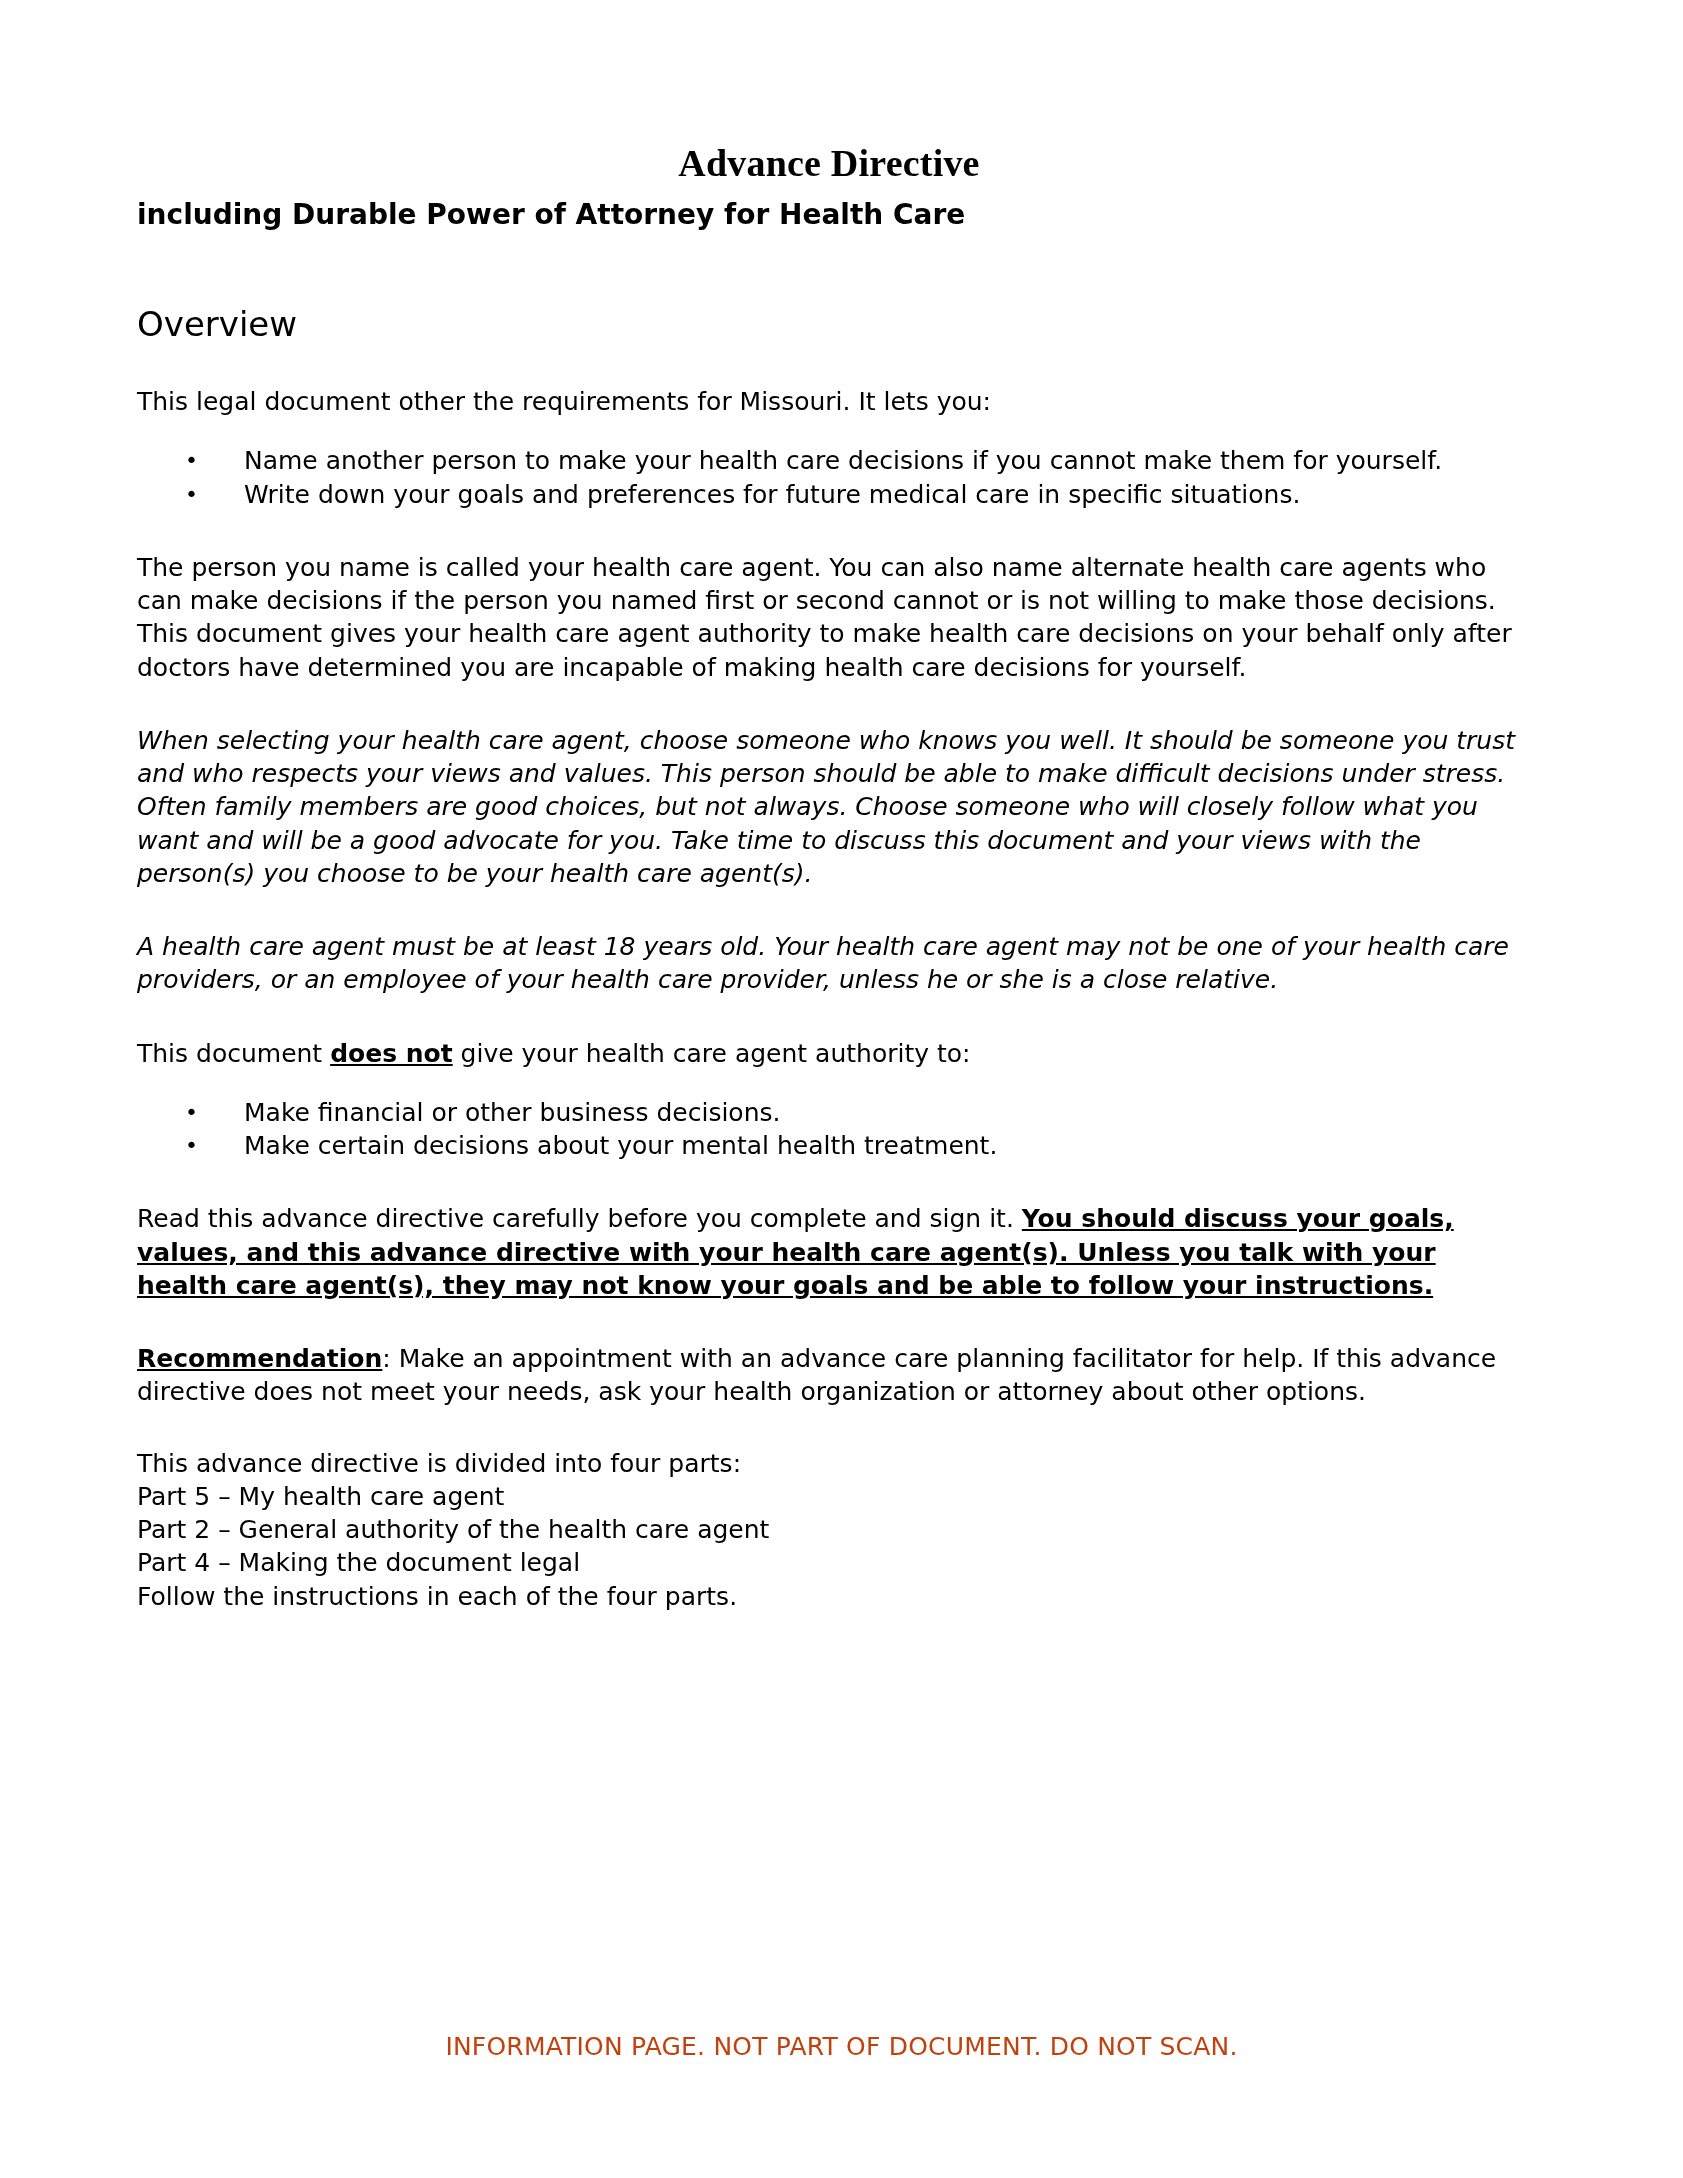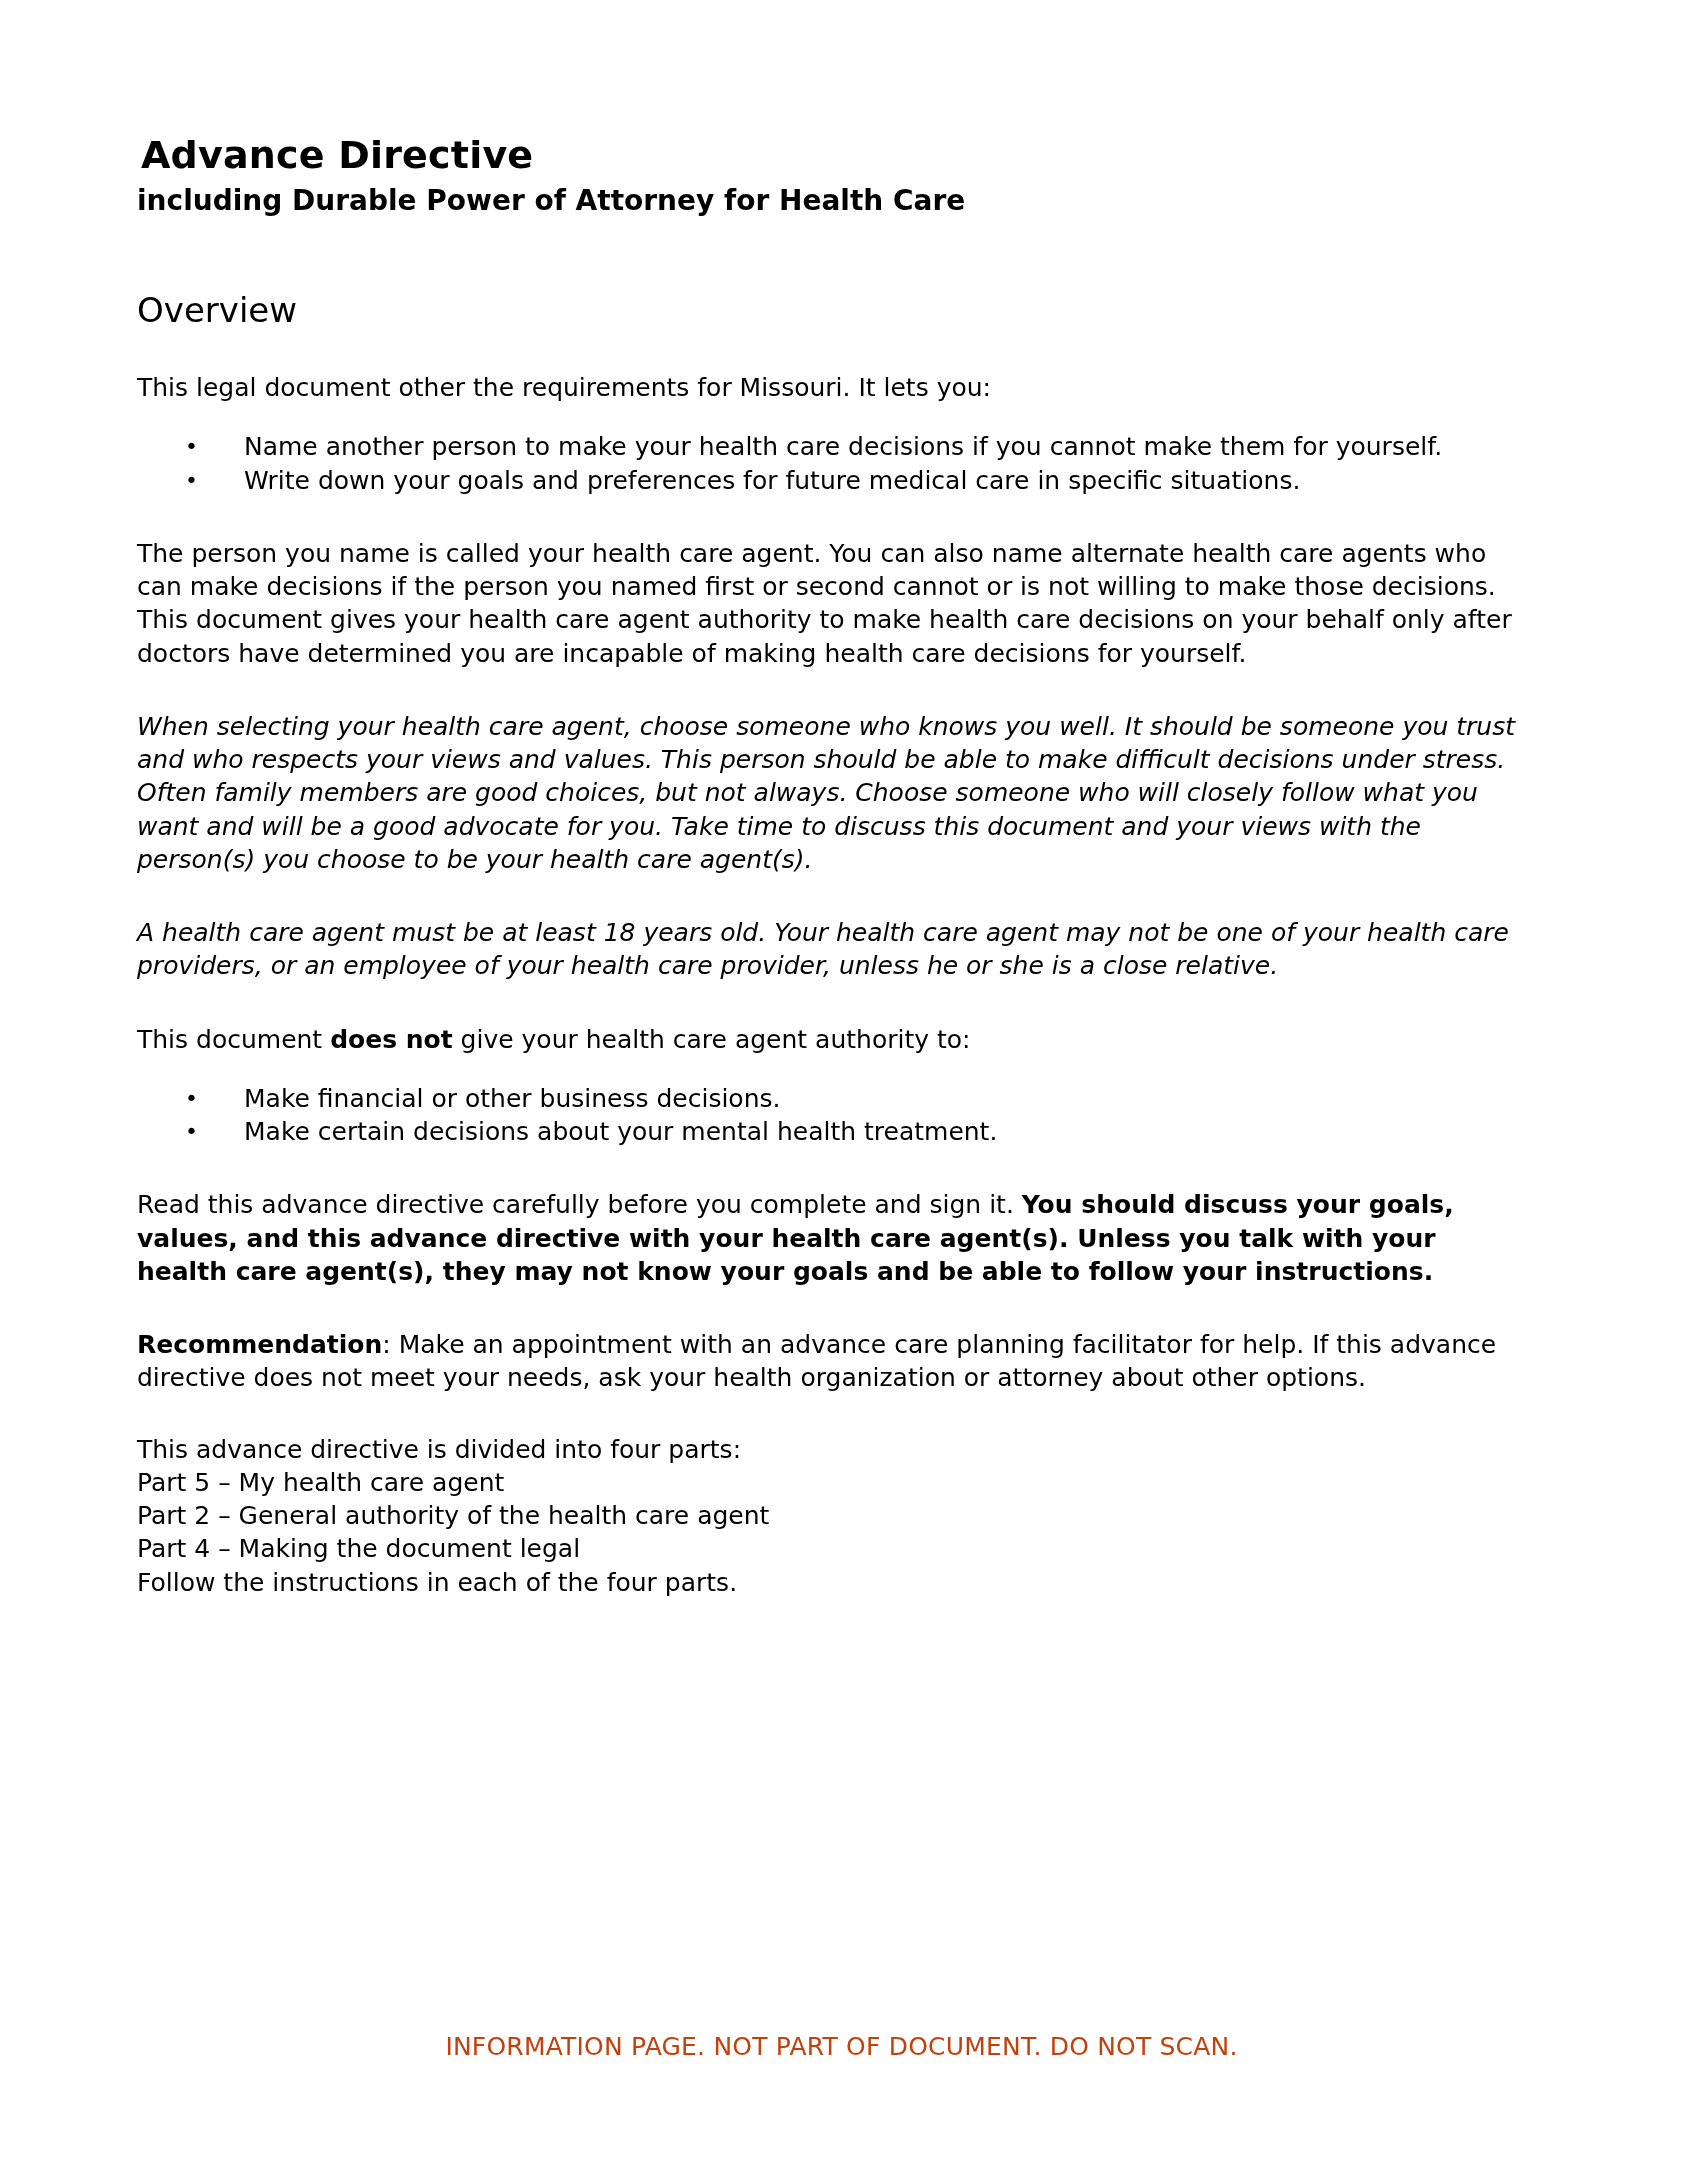--- a/index.html
+++ b/index.html
@@ -20,25 +20,27 @@
     overflow: hidden;
   }
   .content {
     position: absolute;
     left: 137px;
     top: 129px;
     width: 1384px;
   }
 
   .doc-title {
+    text-align: center;
     font-size: 38px;
     font-weight: bold;
     line-height: 1.18;
     letter-spacing: 0.2px;
-    margin: 4px;
+    margin: 12px;
+    font-family: Liberation Serif, serif;
   }
   .doc-subtitle {
     font-size: 28px;
     font-weight: bold;
     line-height: 1.2;
     margin: 6px 0 0 0;
   }
 
   .section-heading {
     font-size: 34px;
@@ -49,21 +51,21 @@
 
   p.body {
     font-size: 25px;
     line-height: 1.33;
     margin: 40px 0 0 0;
     text-align: left;
   }
   p.body.italic {
     font-style: italic;
   }
-  p.body b { font-weight: bold; }
+  p.body b { font-weight: bold; text-decoration: underline; }
 
   ul.bullets {
     margin: 26px 0 0 0;
     padding: 0 0 0 0;
     list-style: none;
   }
   ul.bullets li {
     font-size: 25px;
     line-height: 1.33;
     position: relative;

